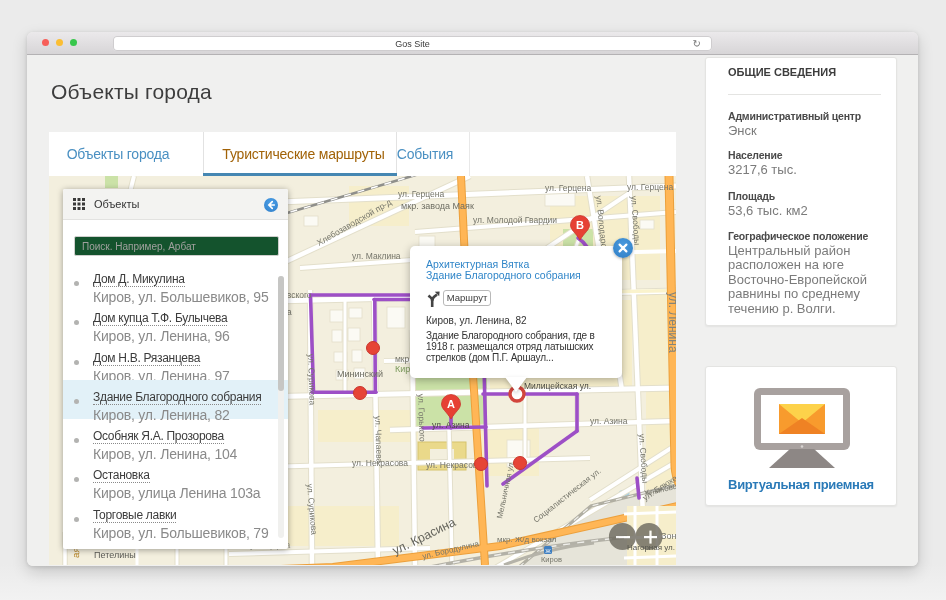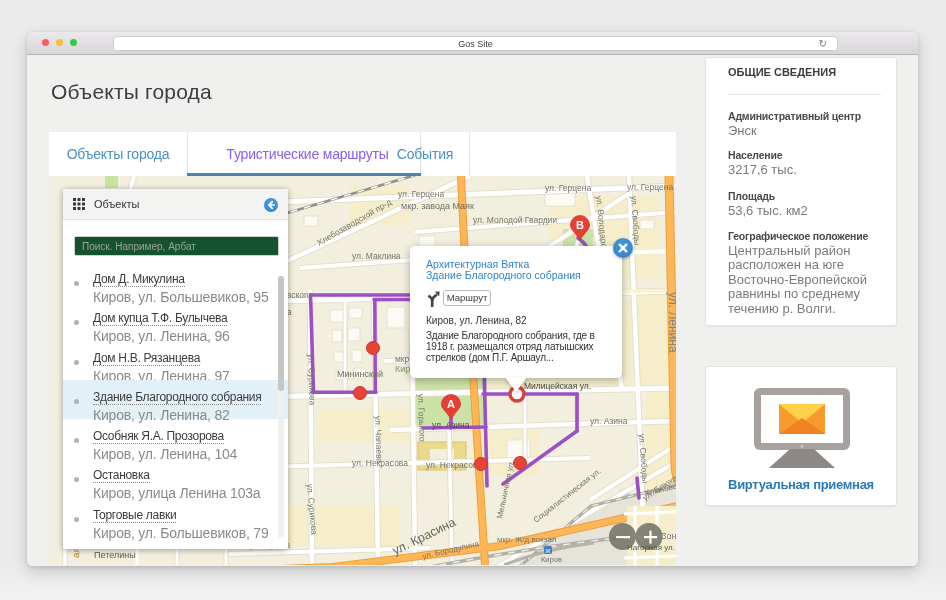--- a/index.html
+++ b/index.html
@@ -6,32 +6,32 @@
 html,body{width:946px;height:600px;overflow:hidden;font-family:"Liberation Sans",sans-serif;}
 body{background:linear-gradient(180deg,#ebebeb 0%,#ebebeb 94%,#f2f2f2 100%);position:relative;}
 .window{position:absolute;left:27px;top:32px;width:891px;height:534px;border-radius:6px;
  box-shadow:0 6px 16px rgba(0,0,0,.16), 0 1px 4px rgba(0,0,0,.12);background:#f0f0ef;overflow:hidden;}
 .chrome{position:absolute;left:0;top:0;width:100%;height:23px;
  background:linear-gradient(#ebe9eb,#d7d5d7);border-bottom:1px solid #b4b2b4;}
 .dot{position:absolute;top:6.5px;width:7px;height:7px;border-radius:50%;}
 .dot.r{left:15px;background:#f75e59;}
 .dot.y{left:29px;background:#fbbe33;}
 .dot.g{left:43px;background:#38c74c;}
-.urlbar{position:absolute;left:86px;top:3.5px;width:725px;height:15.5px;background:#fff;border-radius:4px;
+.urlbar{position:absolute;left:86px;top:3.5px;width:599px;height:15.5px;background:#fff;border-radius:4px;
  box-shadow:inset 0 0 0 1px #cfcdcf;}
 .urlbar .t{position:absolute;width:100%;text-align:center;top:3px;font-size:9px;color:#3a3a3a;}
 .urlbar .re{position:absolute;right:11px;top:2px;font-size:10px;color:#777;}
 .content{position:absolute;left:0;top:24px;right:0;bottom:0;background:#f0f0ef;}
 .win-inner{position:absolute;left:0;top:0;width:100%;height:100%;}
 h1{position:absolute;left:24px;top:48px;font-size:21px;font-weight:400;color:#3d3d3d;letter-spacing:0.2px;}
 .card{position:absolute;left:22px;top:100px;z-index:2;width:627px;height:433px;background:#fff;}
 .tabs{position:absolute;left:0;top:0;width:100%;height:44px;background:#fff;}
 .tab{position:absolute;top:0;height:44px;font-size:14px;letter-spacing:-0.2px;line-height:44px;text-align:center;color:#4a90c2;}
 .tab1{left:0;width:138px;}
-.tab2{left:138px;width:234px;color:#8b5cf6;text-indent:7px;border-left:1px solid #e2e2e2;border-right:1px solid #e2e2e2;}
+.tab2{left:154px;width:194px;color:#a16207;text-indent:7px;border-left:1px solid #e2e2e2;border-right:1px solid #e2e2e2;}
 .tab2:after{content:"";position:absolute;left:-1px;right:-1px;bottom:0;height:3px;background:#4587b2;}
 .tab3{left:332px;width:88px;}
 .tabsep{position:absolute;left:420px;top:0;height:44px;width:1px;background:#e8e8e8;}
 .map{position:absolute;left:0;top:44px;width:627px;height:389px;overflow:hidden;background:#f3efde;}
 .map > svg{position:absolute;left:0;top:0;}
 
 
 .panel{position:absolute;left:14px;top:13px;width:225px;height:360px;background:#fff;border-radius:2px;
  box-shadow:0 1px 6px rgba(0,0,0,.35);}
 .phead{position:absolute;left:0;top:0;width:100%;height:31px;background:#f3f3f1;border-bottom:1px solid #e2e2e0;border-radius:2px 2px 0 0;}

